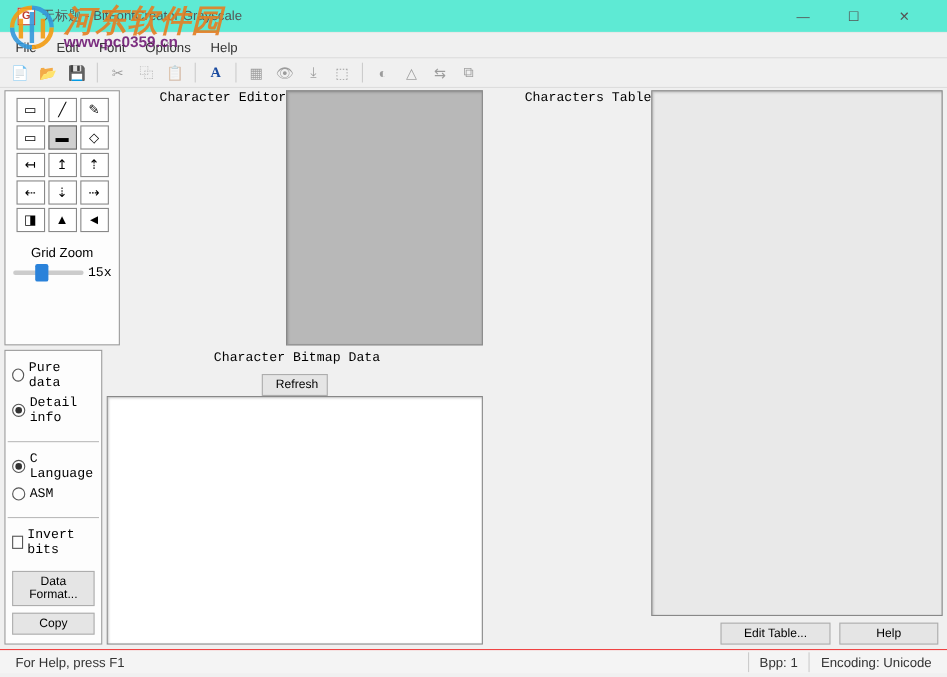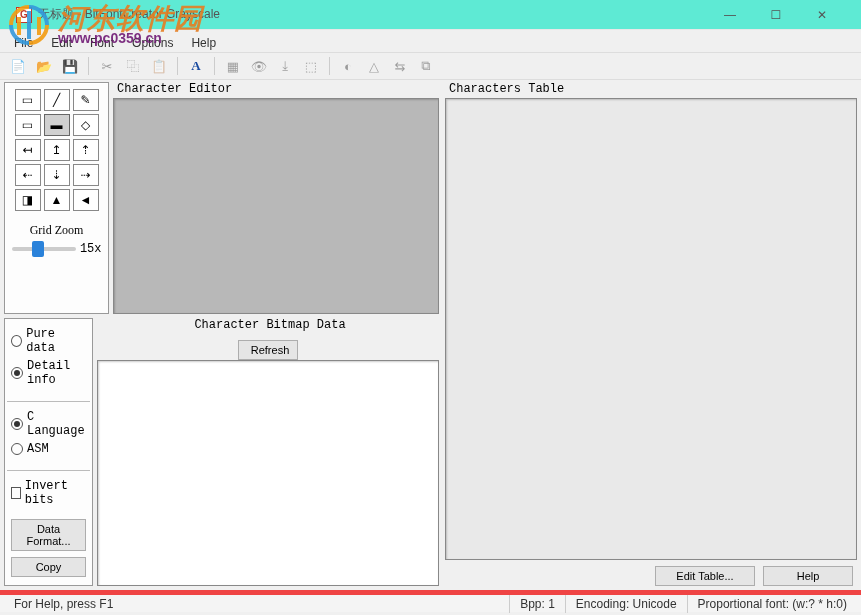--- a/index.html
+++ b/index.html
@@ -93,36 +93,37 @@
 }
 .tool-grid { display: grid; grid-template-columns: repeat(3, 26px); gap: 3px; }
 .tool-cell {
   width: 26px; height: 22px;
   border: 1px solid #888;
   background: #fff;
   display: flex; align-items: center; justify-content: center;
   font-size: 12px;
 }
 .tool-cell.sel { background: #d0d0d0; border-color: #666; }
-.grid-zoom-label { margin-top: 10px; font-family: Liberation Serif, serif; font-size: 12px; }
+.grid-zoom-label { margin-top: 10px; font-family: Liberation Sans, sans-serif; font-size: 12px; }
 .slider-row { width: 90px; display:flex; align-items:center; gap:4px; margin-top:2px; }
 .slider {
   flex: 1; height: 4px; background: #ccc; position: relative; border-radius:2px;
 }
 .slider .thumb {
   position: absolute; left: 20px; top: -6px;
   width: 12px; height: 16px; background: #2a82da; border-radius: 2px;
 }
 .zoom-val { font-family: "Courier New", monospace; font-size: 12px; }
 
 .char-editor-wrap { flex: 1; display: flex; flex-direction: column; padding: 0 4px; }
 .panel {
   flex: 1;
   display: flex;
-  flex-direction: column;
+  flex-direction: row;
+  margin-left: 28px;
 }
 .panel-title {
   font-family: "Courier New", monospace;
   font-size: 12px;
   padding: 0 0 2px 4px;
 }
 .panel-body {
   flex: 1;
   border: 1px solid #888;
   background: #b8b8b8;
@@ -155,21 +156,21 @@
 }
 
 .data-panel-wrap { flex: 1; display:flex; flex-direction:column; padding: 0 4px; }
 .data-header { display:flex; align-items:center; gap: 6px; flex-direction: column; }
 .data-header .panel-title { flex: 1; }
 
 .right-panel-body { flex:1; }
 .right-buttons { display:flex; justify-content:flex-end; gap:8px; padding: 6px 4px 4px 0; }
 
 .statusbar {
-  height: 22px; border-top: 5px solid #ef4444; background: #f4f4f4;
+  height: 22px; border-top: 1px solid #ef4444; background: #f4f4f4;
   display:flex; align-items:center; font-size: 12px; color:#333;
   padding: 4px 4px;
 }
 .statusbar .seg { padding: 0 10px; border-left: 1px solid #ccc; height: 18px; display:flex; align-items:center; }
 .statusbar .seg:first-child { border-left: none; flex: 1; }
 
 .watermark {
   position: absolute; top: 2px; left: 2px; z-index: 1000;
   pointer-events: none;
   display: flex; align-items: center; gap: 2px;
@@ -331,14 +332,13 @@
       <button class="btn" style="min-width:100px;">Edit Table...</button>
       <button class="btn" style="min-width:90px;">Help</button>
     </div>
   </div>
 </div>
 
 <div class="statusbar">
   <div class="seg">For Help, press F1</div>
   <div class="seg">Bpp: 1</div>
   <div class="seg">Encoding: Unicode</div>
-  <div class="seg">Proportional font: (w:? * h:0)</div>
 </div>
 
 </body></html>

